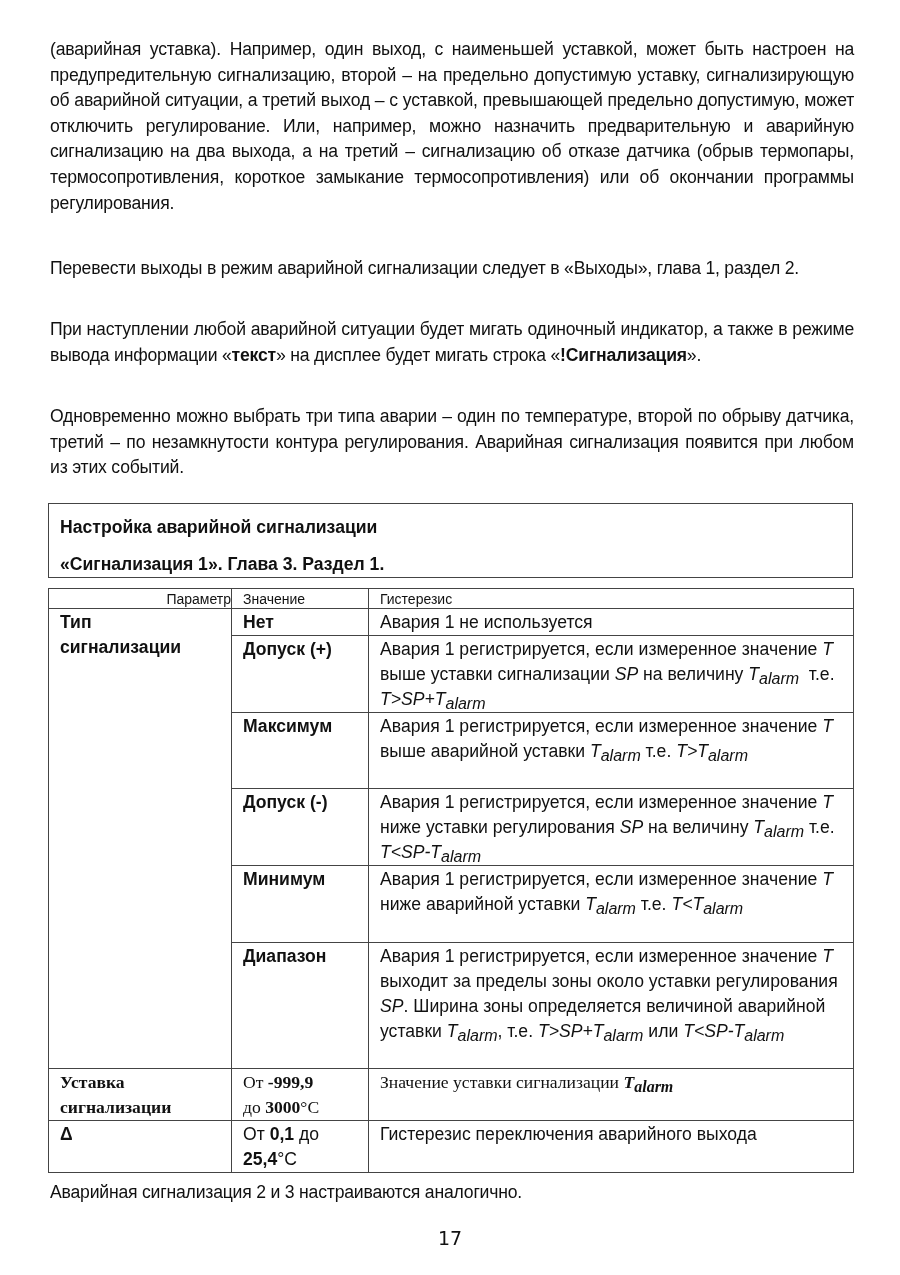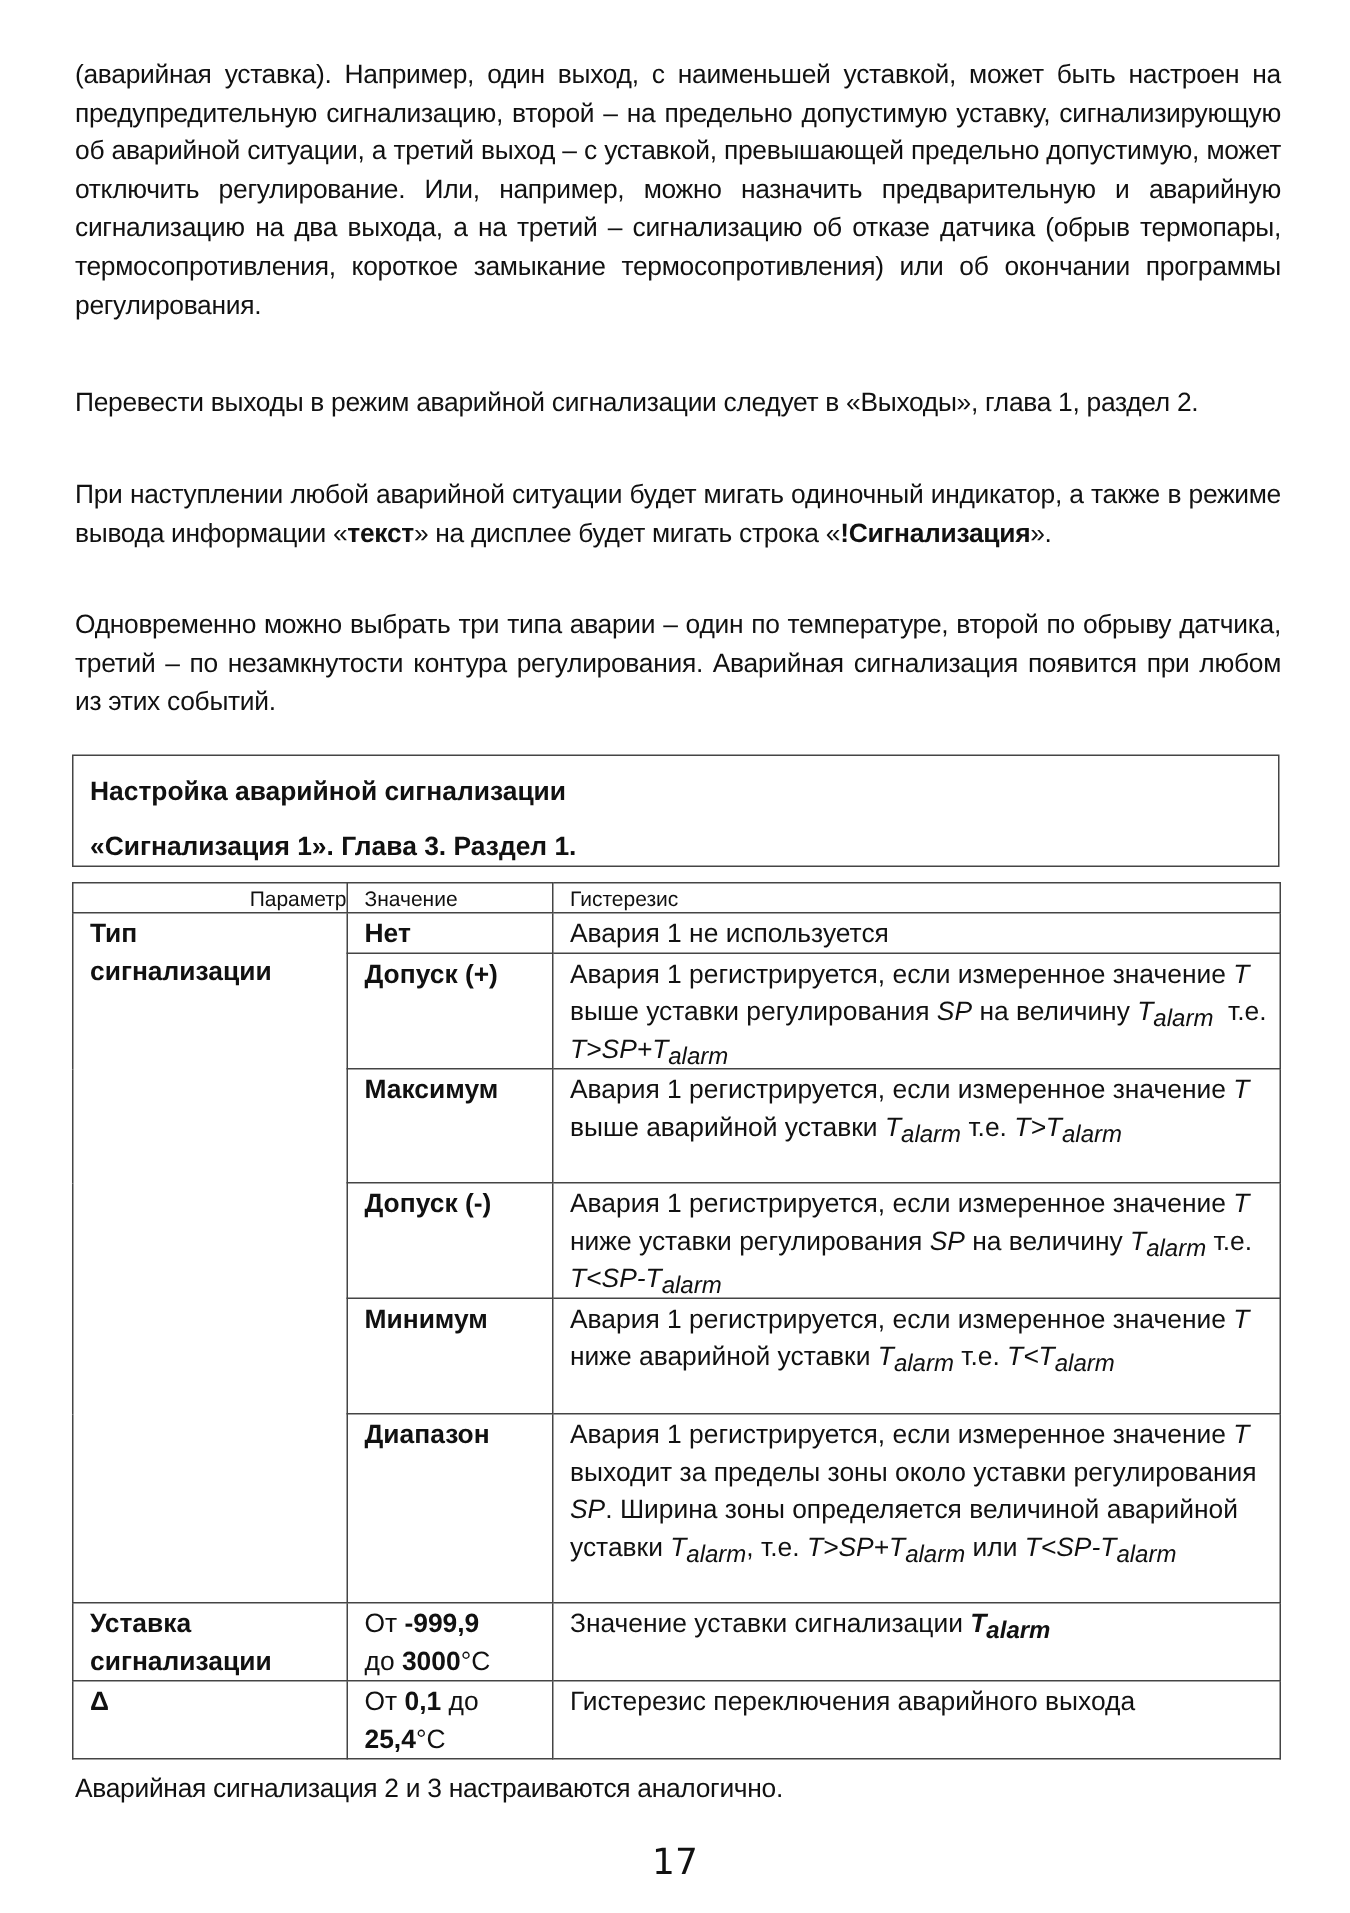--- a/index.html
+++ b/index.html
@@ -13,21 +13,21 @@
   .box .t { position:absolute; left:11px; font-weight:bold; font-size:17.6px; }
   table.spec { position:absolute; left:48px; top:588px; width:806px; border-collapse:collapse;
                font-size:17.6px; }
   table.spec td { border:1.5px solid #444; vertical-align:top; padding:1px 0 0 11px; line-height:25px; }
   table.spec tr.hdr td { font-size:14px; line-height:18px; padding-top:1px; height:18px; }
   .c1 { width:171px;text-align:right; } .c2 { width:125px; }
   .bold { font-weight:bold; }
   i { font-style:italic; }
   sub { font-size:16px; vertical-align:-4px; line-height:0; }
   .pagenum { position:absolute; top:1227px; left:0; width:900px; text-align:center;
-             font-family:"DejaVu Sans", sans-serif; font-size:24px; color:#111; }
+             font-family:"DejaVu Sans", sans-serif; font-size:19px; color:#111; }
 </style>
 </head>
 <body>
 
 <div class="para" style="top:37px;">(аварийная уставка). Например, один выход, с наименьшей уставкой, может быть настроен на предупредительную сигнализацию, второй – на предельно допустимую уставку, сигнализирующую об аварийной ситуации, а третий выход – с уставкой, превышающей предельно допустимую, может отключить регулирование. Или, например, можно назначить предварительную и аварийную сигнализацию на два выхода, а на третий – сигнализацию об отказе датчика (обрыв термопары, термосопротивления, короткое замыкание термосопротивления) или об окончании программы регулирования.</div>
 <div class="para" style="top:256px;">Перевести выходы в режим аварийной сигнализации следует в «Выходы», глава 1, раздел 2.</div>
 <div class="para" style="top:317px;"><span>При наступлении любой аварийной ситуации будет мигать одиночный индикатор, а также в режиме вывода информации «</span><b>текст</b><span>» на дисплее будет мигать строка «</span><b>!Сигнализация</b><span>».</span></div>
 <div class="para" style="top:404px;">Одновременно можно выбрать три типа аварии – один по температуре, второй по обрыву датчика, третий – по незамкнутости контура регулирования. Аварийная сигнализация появится при любом из этих событий.</div>
 
 <div class="box">
@@ -42,39 +42,39 @@
     <td class="c2">Значение</td>
     <td>Гистерезис</td>
   </tr>
   <tr style="height:27px;">
     <td class="bold" rowspan="6"><span>Тип</span><br><span>сигнализации</span></td>
     <td class="bold">Нет</td>
     <td>Авария 1 не используется</td>
   </tr>
   <tr style="height:75px;">
     <td class="bold">Допуск (+)</td>
-    <td><span>Авария 1 регистрируется, если измеренное значение </span><i>T</i><span> выше уставки регулирования </span><i>SP</i><span> на величину </span><i>T</i><sub><i>alarm</i></sub>&nbsp;<span> т.е. </span><i>T&gt;SP+T</i><sub><i>alarm</i></sub></td>
+    <td><span>Авария 1 регистрируется, если измеренное значение </span><i>T</i><span> выше уставки сигнализации </span><i>SP</i><span> на величину </span><i>T</i><sub><i>alarm</i></sub>&nbsp;<span> т.е. </span><i>T&gt;SP+T</i><sub><i>alarm</i></sub></td>
   </tr>
   <tr style="height:76px;">
     <td class="bold">Максимум</td>
     <td><span>Авария 1 регистрируется, если измеренное значение </span><i>T</i><span> выше аварийной уставки </span><i>T</i><sub><i>alarm</i></sub><span> т.е. </span><i>T&gt;T</i><sub><i>alarm</i></sub></td>
   </tr>
   <tr style="height:75px;padding-left:45px;">
     <td class="bold">Допуск (-)</td>
     <td><span>Авария 1 регистрируется, если измеренное значение </span><i>T</i><span> ниже уставки регулирования </span><i>SP</i><span> на величину </span><i>T</i><sub><i>alarm</i></sub><span> т.е. </span><i>T&lt;SP-T</i><sub><i>alarm</i></sub></td>
   </tr>
   <tr style="height:77px;">
     <td class="bold">Минимум</td>
     <td><span>Авария 1 регистрируется, если измеренное значение </span><i>T</i><span> ниже аварийной уставки </span><i>T</i><sub><i>alarm</i></sub><span> т.е. </span><i>T&lt;T</i><sub><i>alarm</i></sub></td>
   </tr>
   <tr style="height:126px;">
     <td class="bold">Диапазон</td>
     <td><span>Авария 1 регистрируется, если измеренное значение </span><i>T</i><span> выходит за пределы зоны около уставки  регулирования </span><i>SP</i><span>. Ширина зоны определяется величиной аварийной уставки </span><i>T</i><sub><i>alarm</i></sub><span>, т.е. </span><i>T&gt;SP+T</i><sub><i>alarm</i></sub><span> или </span><i>T&lt;SP-T</i><sub><i>alarm</i></sub></td>
   </tr>
-  <tr style="height:49px;">
+  <tr style="height:49px;font-family:Liberation Serif, serif;">
     <td class="bold"><span>Уставка</span><br><span>сигнализации</span></td>
     <td><span>От </span><b>-999,9</b><br><span>до </span><b>3000</b><span>°С</span></td>
     <td><span>Значение уставки сигнализации </span><b><i>T</i><sub><i>alarm</i></sub></b></td>
   </tr>
   <tr style="height:51px;">
     <td class="bold">Δ</td>
     <td><span>От </span><b>0,1</b><span> до</span><br><b>25,4</b><span>°С</span></td>
     <td>Гистерезис переключения аварийного выхода</td>
   </tr>
 </tbody>

